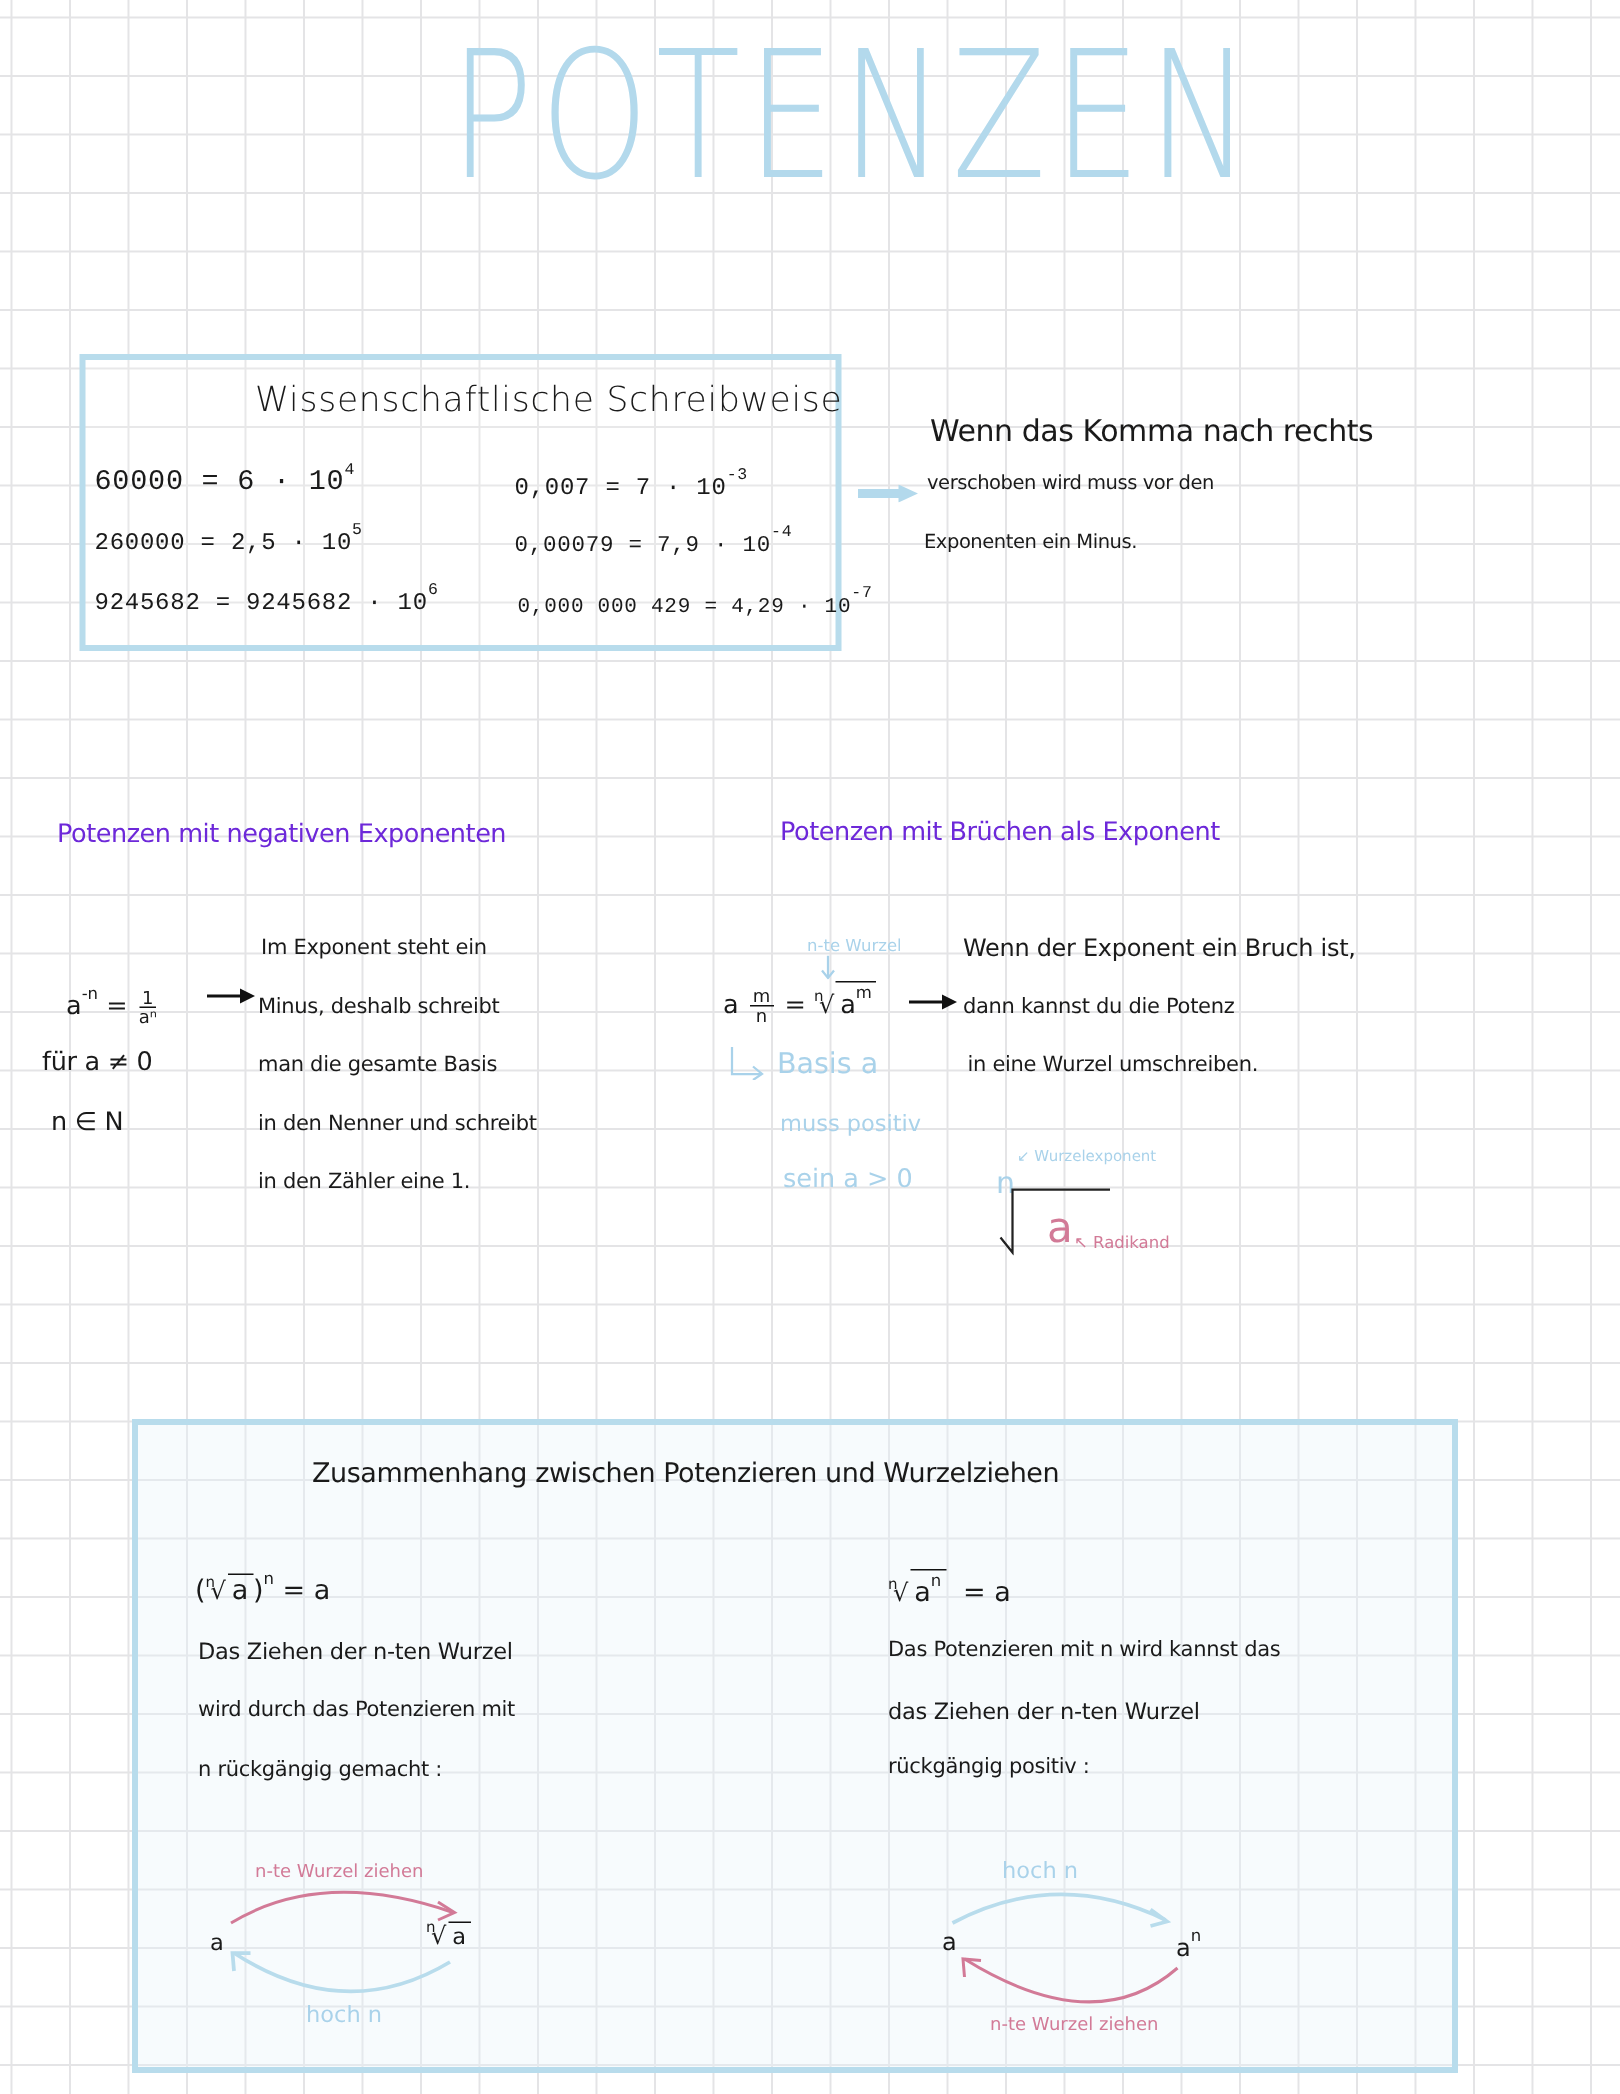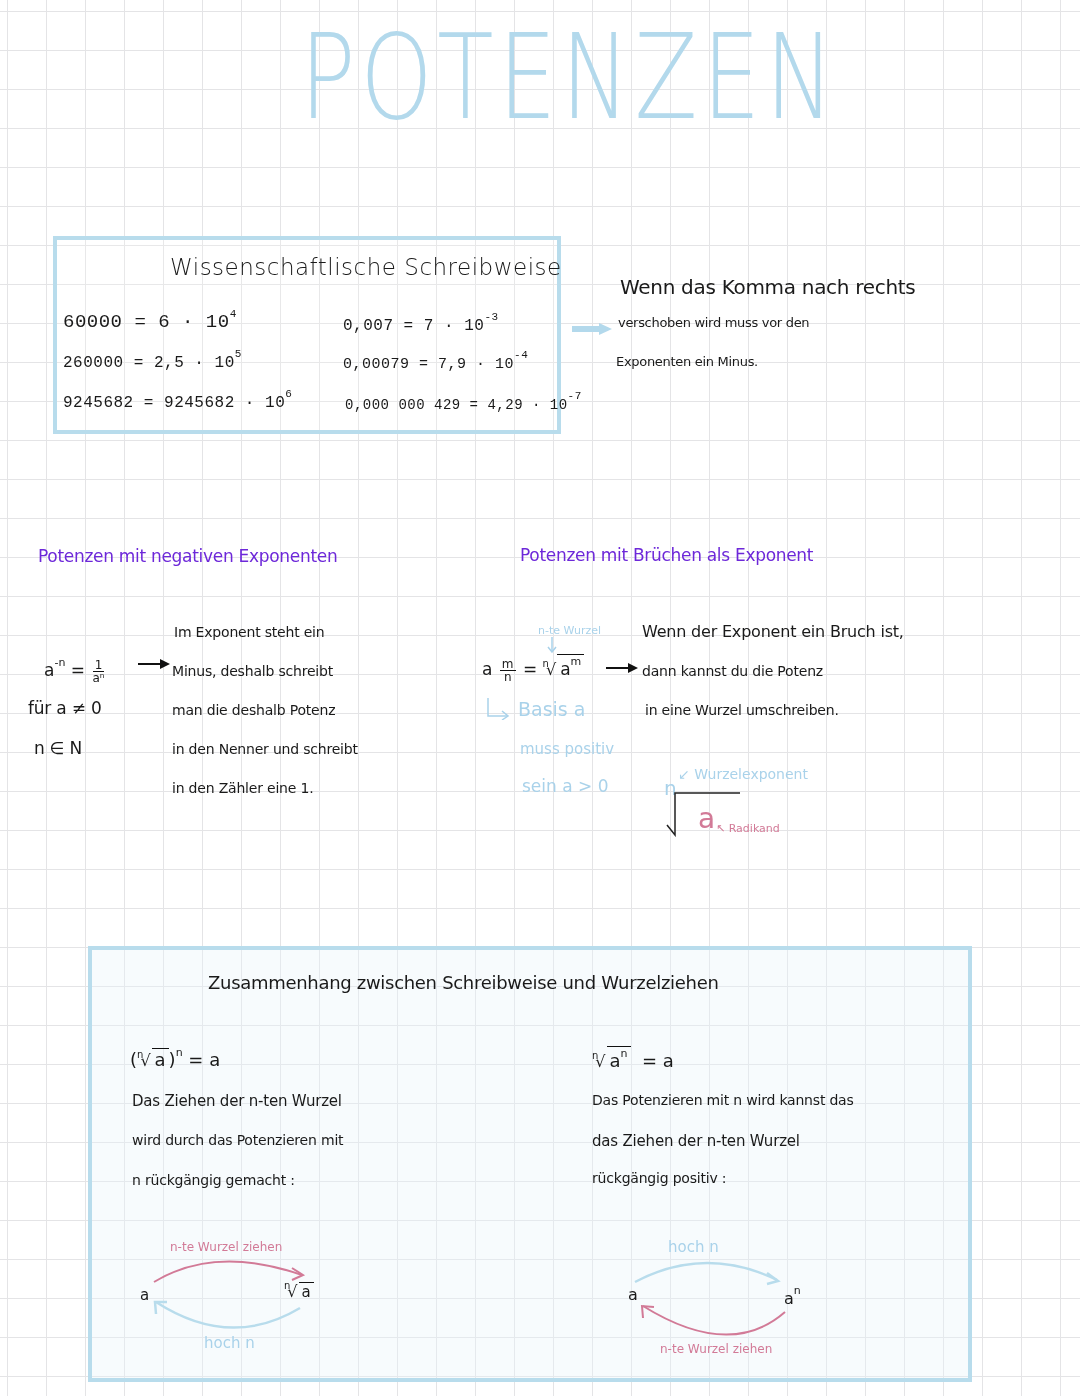--- a/index.html
+++ b/index.html
@@ -100,21 +100,21 @@
 </div>
 <svg class="abs" style="left:138px; top:658px;" width="32" height="12" viewBox="0 0 32 12">
   <line x1="0" y1="6" x2="24" y2="6" stroke="#111" stroke-width="2"></line>
   <polygon points="22,1 32,6 22,11" fill="#111"></polygon>
 </svg>
 <div class="abs hand" style="left:28px; top:698px; font-size:17px;">für a ≠ 0</div>
 <div class="abs hand" style="left:34px; top:738px; font-size:17px;">n ∈ N</div>
 
 <div class="abs hand" style="left:174px; top:624px;text-align:center;">Im Exponent steht ein</div>
 <div class="abs hand" style="left:172px; top:663px;">Minus, deshalb schreibt</div>
-<div class="abs hand" style="left:172px; top:702px;">man die deshalb Potenz</div>
+<div class="abs hand" style="left:172px; top:702px;">man die gesamte Basis</div>
 <div class="abs hand" style="left:172px; top:741px;">in den Nenner und schreibt</div>
 <div class="abs hand" style="left:172px; top:780px;">in den Zähler eine 1.</div>
 
 <div class="abs sec-title" style="left:520px; top:545px;">Potenzen mit Brüchen als Exponent</div>
 <div class="abs lightblue" style="left:538px; top:624px; font-size:11px;">n-te Wurzel</div>
 <svg class="abs" style="left:546px; top:637px;" width="12" height="16" viewBox="0 0 12 16">
   <line x1="6" y1="0" x2="6" y2="14" stroke="#a9d2ea" stroke-width="1.5"></line>
   <polyline points="2,10 6,15 10,10" fill="none" stroke="#a9d2ea" stroke-width="1.5"></polyline>
 </svg>
 
@@ -138,29 +138,29 @@
 </svg>
 <div class="abs lightblue" style="left:518px; top:698px; font-size:19px;">Basis a</div>
 <div class="abs lightblue" style="left:520px; top:740px; font-size:15px;">muss positiv</div>
 <div class="abs lightblue" style="left:522px; top:776px; font-size:17px;">sein  a &gt; 0</div>
 
 <div class="abs hand" style="left:642px; top:622px; font-size:16px;">Wenn der Exponent ein Bruch ist,</div>
 <div class="abs hand" style="left:642px; top:663px;">dann kannst du die Potenz</div>
 <div class="abs hand" style="left:645px; top:702px;">in eine Wurzel umschreiben.</div>
 
 <div class="abs lightblue" style="left:664px; top:776px; font-size:20px;">n</div>
-<div class="abs lightblue" style="left:678px; top:766px; font-size:14px;">↙ <span>Wurzelexponent</span></div>
+<div class="abs lightblue" style="left:678px; top:766px; font-size:10px;">↙ <span>Wurzelexponent</span></div>
 <svg class="abs" style="left:665px; top:791px;" width="76" height="46" viewBox="0 0 76 46">
   <polyline points="2,34 10,44 10,2 75,2" fill="none" stroke="#222" stroke-width="1.5"></polyline>
 </svg>
 <div class="abs pink" style="left:698px; top:802px; font-size:28px;">a</div>
 <div class="abs pink" style="left:716px; top:822px; font-size:11px;">↖ <span>Radikand</span></div>
 
 <div class="abs box2"></div>
-<div class="abs" style="left:208px; top:972px; font-size:18px; letter-spacing:-0.3px;">Zusammenhang zwischen Schreibweise und Wurzelziehen</div>
+<div class="abs" style="left:208px; top:972px; font-size:18px; letter-spacing:-0.3px;">Zusammenhang zwischen Potenzieren und Wurzelziehen</div>
 
 <div class="abs" style="left:130px; top:1046px; font-size:18px;">
   (<span class="idx">n</span><span class="rootsign">√</span><span class="root">a</span>)<sup>n</sup>
   <span>= a</span>
 </div>
 <div class="abs hand" style="left:132px; top:1092px; font-size:15px;">Das Ziehen der n-ten Wurzel</div>
 <div class="abs hand" style="left:132px; top:1132px;">wird durch das Potenzieren mit</div>
 <div class="abs hand" style="left:132px; top:1172px;">n rückgängig gemacht :</div>
 
 <div class="abs pink" style="left:170px; top:1240px; font-size:12px;">n-te Wurzel ziehen</div>

